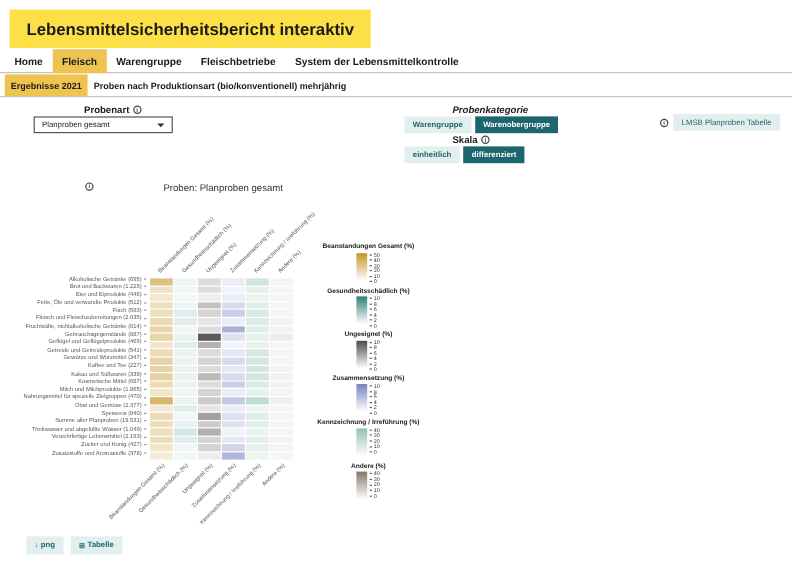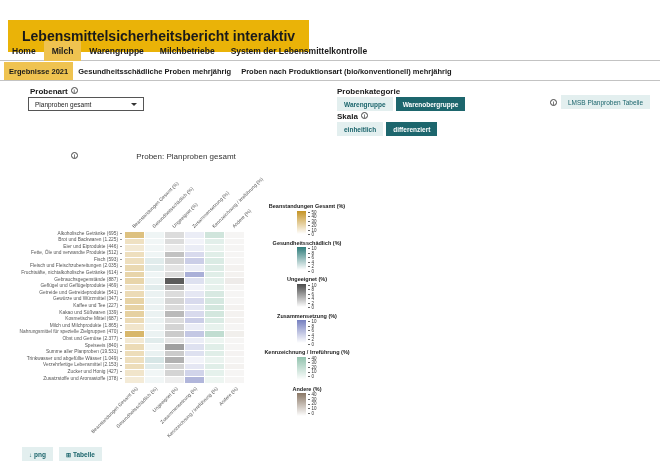--- a/index.html
+++ b/index.html
@@ -1,33 +1,33 @@
 <!DOCTYPE html>
 <html><head>
 <meta charset="utf-8">
 <style>
   * { margin:0; padding:0; box-sizing:border-box; }
   html,body { background:#fff; }
   body { font-family:"Liberation Sans", sans-serif; }
   #app { position:relative; width:660px; height:474px; background:#fff; overflow:hidden; }
 
-  .titlebar { position:absolute; left:8px; top:20px; background:#eab308; padding:8px 14px;
+  .titlebar { position:absolute; left:8px; top:8px; background:#fde047; padding:8px 14px;
               font-size:14px; font-weight:bold; color:#1a1a1a; }
 
   .nav { position:absolute; left:0; top:42px; width:660px; height:19px;
          border-bottom:1px solid #c3c3c3; display:flex; align-items:center; padding-left:4px; }
   .nav-item { font-size:8.5px; font-weight:bold; color:#1a1a1a; padding:5px 8px; white-space:nowrap; cursor:pointer; }
   .nav-item.active { background:#EFC350; }
 
   .subnav { position:absolute; left:0; top:62px; width:660px; height:19px;
             border-bottom:1px solid #c3c3c3; display:flex; align-items:stretch; padding-left:4px; }
   .subnav-item { font-size:7.5px; font-weight:bold; color:#1a1a1a; padding:5px 5px; white-space:nowrap; cursor:pointer; }
   .subnav-item.active { background:#EFC350; }
 
-  .ctl-label { position:absolute; font-size:8px; font-weight:bold; color:#1a1a1a; }
+  .ctl-label { position:absolute; font-size:8px; font-weight:bold; color:#1a1a1a;margin-left:40px; }
   .info { display:inline-block; width:7px; height:7px; border:0.8px solid #444; border-radius:50%;
           font-size:5px; line-height:6px; text-align:center; color:#444; font-weight:bold;
           vertical-align:1px; margin-left:3px; }
   .info::before { content:"i"; }
 
   .dropdown { position:absolute; left:28px; top:97px; width:116px; height:14px;
               border:1px solid #555; background:#fff; font-size:6.5px; color:#222;
               display:flex; align-items:center; padding:0 6px; cursor:pointer; }
   .dropdown .caret { margin-left:auto; width:0; height:0; border-left:3px solid transparent;
                      border-right:3px solid transparent; border-top:3.5px solid #333; }
@@ -79,40 +79,39 @@
 </style>
 </head>
 <body>
 
 <div id="app">
 
   <div class="titlebar">Lebensmittelsicherheitsbericht interaktiv</div>
 
   <div class="nav">
       <div class="nav-item">Home</div>
-      <div class="nav-item active">Milch</div>
+      <div class="nav-item active">Fleisch</div>
       <div class="nav-item">Warengruppe</div>
-      <div class="nav-item">Milchbetriebe</div>
+      <div class="nav-item">Fleischbetriebe</div>
       <div class="nav-item">System der Lebensmittelkontrolle</div>
     </div>
   <div class="subnav">
       <div class="subnav-item active">Ergebnisse 2021</div>
-      <div class="subnav-item">Gesundheitsschädliche Proben mehrjährig</div>
       <div class="subnav-item">Proben nach Produktionsart (bio/konventionell) mehrjährig</div>
     </div>
 
   <div class="ctl-label" style="left:30px; top:87px;">
     <span>Probenart</span><span class="info"></span>
   </div>
   <div class="dropdown">
     <span>Planproben gesamt</span>
     <span class="caret"></span>
   </div>
 
-  <div class="ctl-label" style="left:337px; top:87px;">Probenkategorie</div>
+  <div class="ctl-label" style="left:337px; top:87px;font-style:italic;">Probenkategorie</div>
   <div class="toggle-group" style="left:337px; top:97px;">
     <span class="btn btn-light">Warengruppe</span>
     <span class="btn btn-dark">Warenobergruppe</span>
   </div>
 
   <div class="ctl-label" style="left:337px; top:112px;">
     <span>Skala</span><span class="info"></span>
   </div>
   <div class="toggle-group" style="left:337px; top:122px;">
     <span class="btn btn-light">einheitlich</span>

